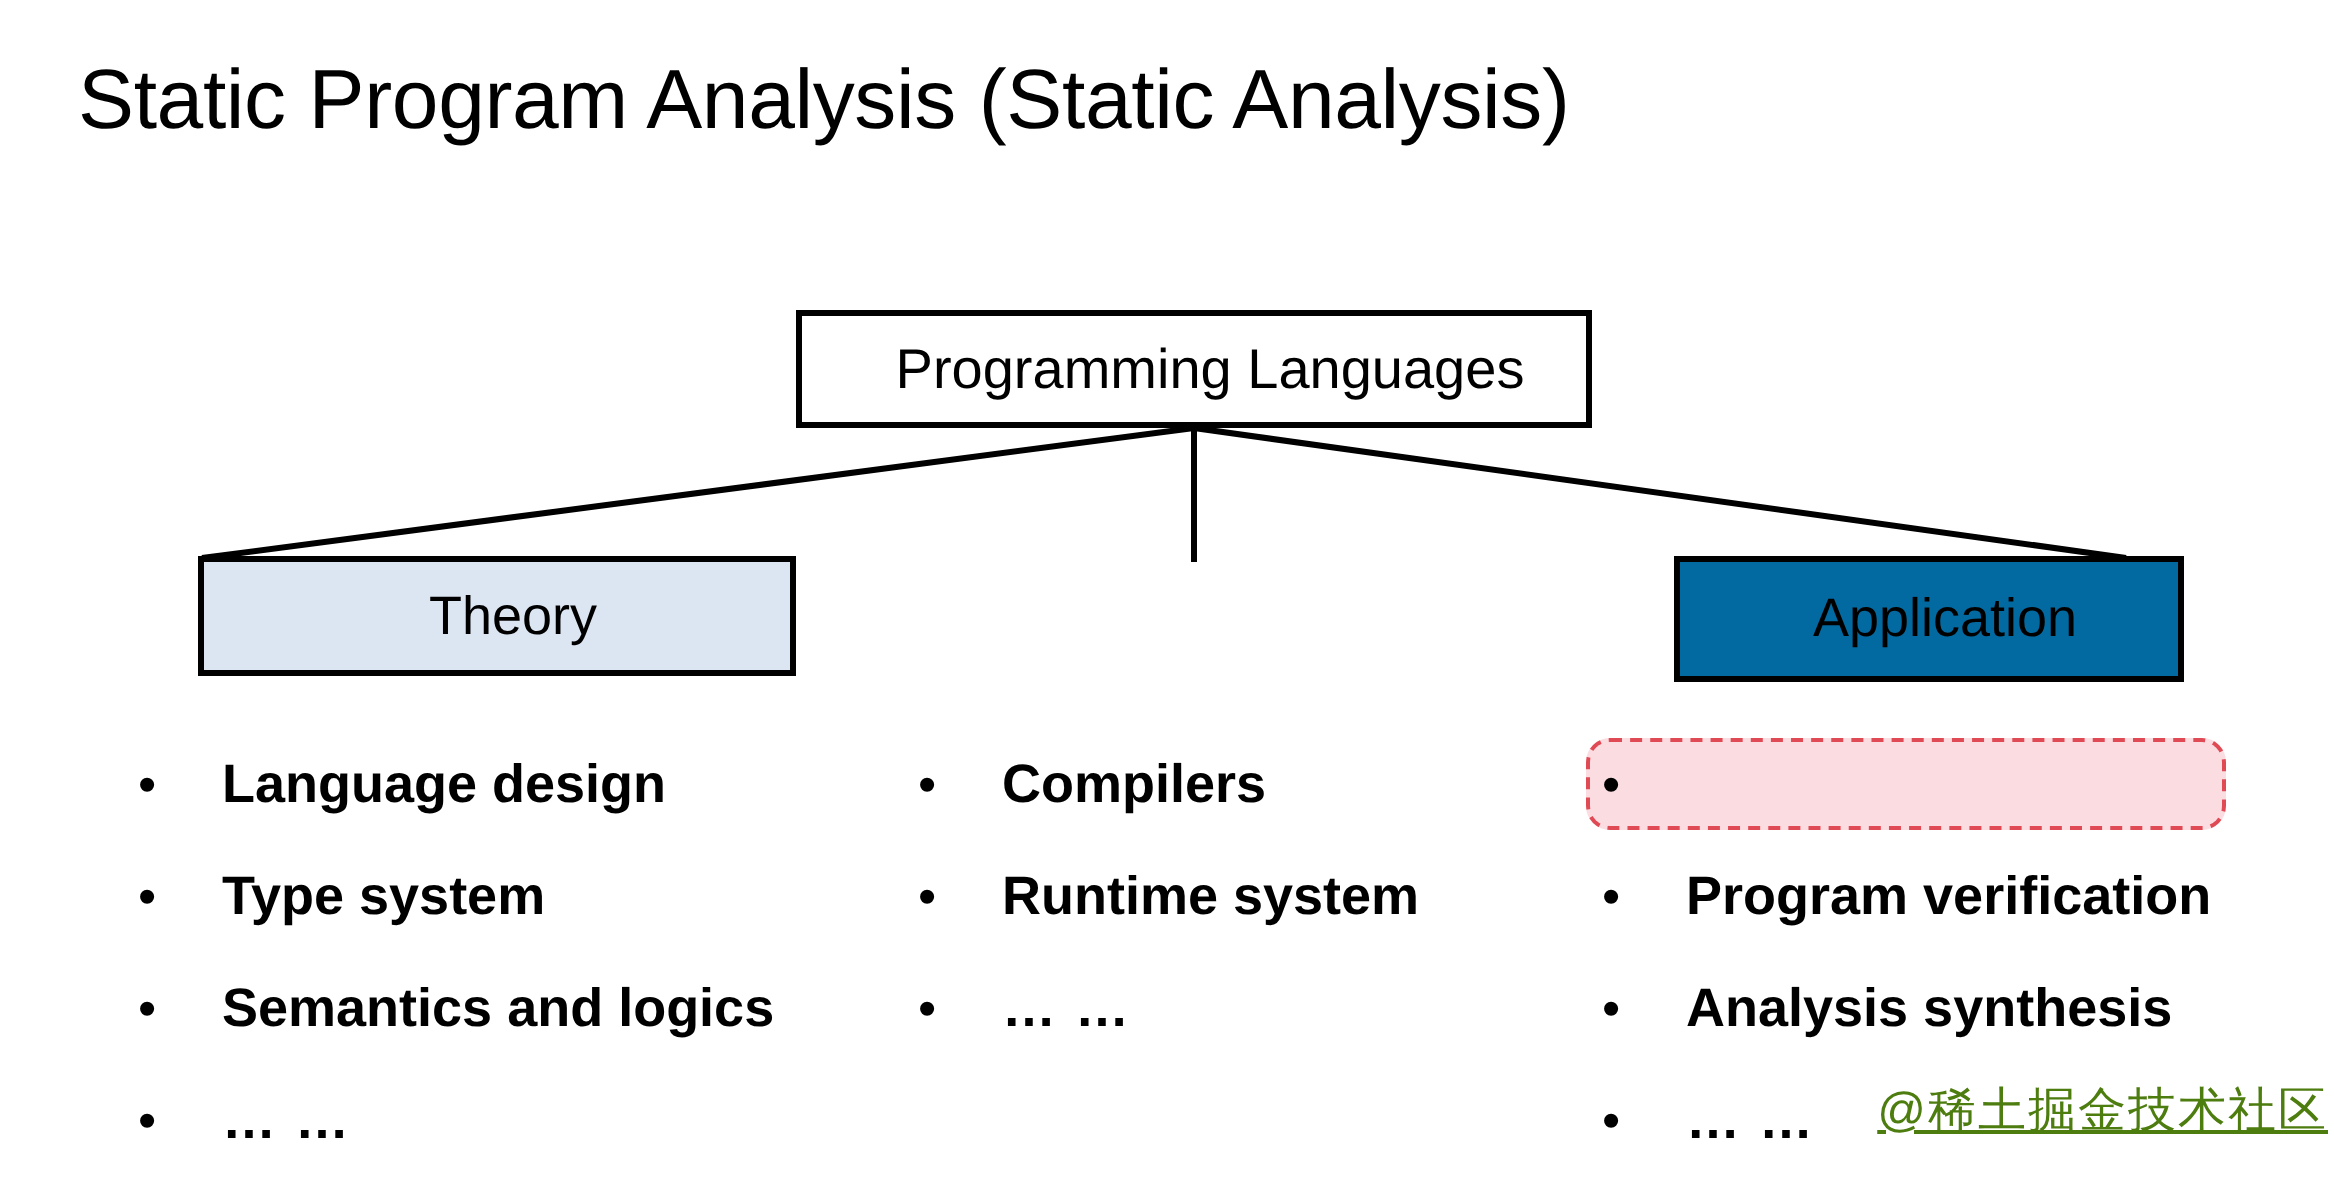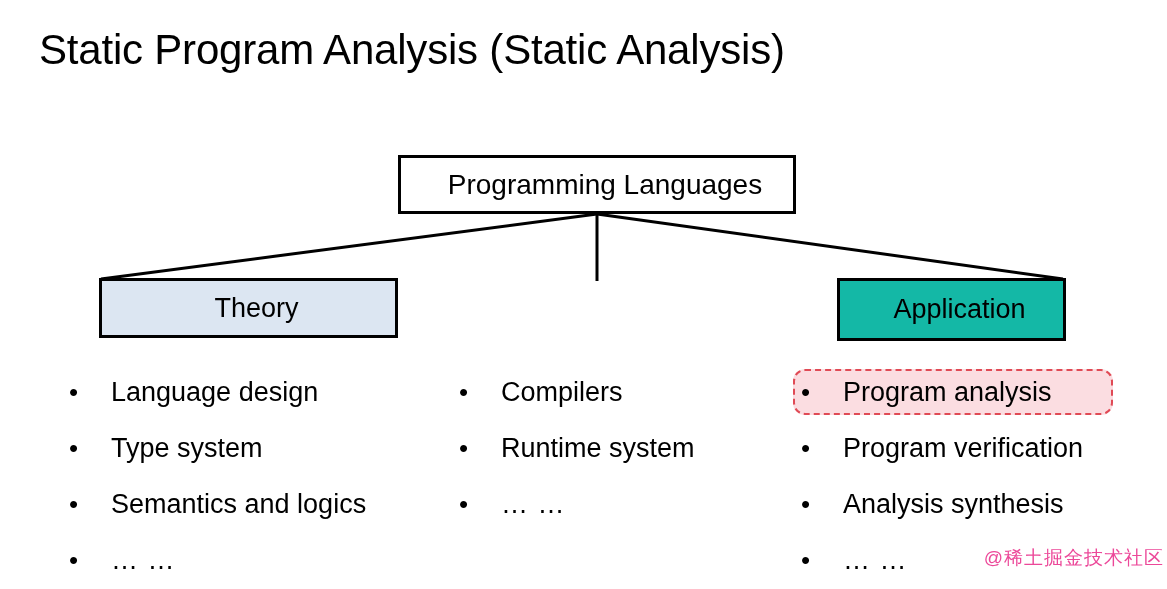--- a/index.html
+++ b/index.html
@@ -74,23 +74,23 @@
   #node-environment {
     left: 461px;
     top: 280px;
     width: 249px;
     height: 59px;
     background: #dce6f2;
   }
   #node-application {
     left: 826px;
     top: 278px;
-    width: 229px;
+    width: 255px;
     height: 63px;
-    background: #14b8a6;
+    background: #0369a1;
   }
 
   
   .bullet-col {
     position: absolute;
     top: 372px;
   }
   #col-theory { left: 58px; width: 400px; }
   #col-environment { left: 448px; width: 330px; }
   #col-application { left: 790px; width: 350px; }
@@ -108,20 +108,21 @@
     line-height: 40px;
     text-align: left;
     color: #000000;
   }
   .bullet-text {
     font-size: 27px;
     line-height: 40px;
     color: #000000;
     white-space: nowrap;
     padding-left: 20px;
+    font-weight: bold;
   }
   .bullet-text.ellipsis {
     letter-spacing: 1px;
   }
 
   
   #highlight-program-analysis {
     position: absolute;
     left: 782px;
     top: 369px;
@@ -133,24 +134,25 @@
     box-sizing: border-box;
     z-index: 0;
   }
   #col-application .bullet-row { position: relative; z-index: 1; }
 
   
   #watermark {
     position: absolute;
     right: 14px;
     bottom: 18px;
-    font-size: 19px;
-    color: #ec4899;
+    font-size: 24px;
+    color: #4d7c0f;
     letter-spacing: 1px;
     white-space: nowrap;
+    text-decoration: underline;
   }
 </style>
 </head>
 <body>
 
 <div id="slide">
 
   <div id="slide-title">Static Program Analysis (Static Analysis)</div>
 
   <svg id="connectors" viewBox="0 0 1167 589" xmlns="http://www.w3.org/2000/svg">
@@ -198,21 +200,20 @@
     </div>
     <div class="bullet-row">
       <span class="bullet-dot">•</span>
       <span class="bullet-text ellipsis">… …</span>
     </div>
   </div>
 
   <div class="bullet-col" id="col-application">
     <div class="bullet-row">
       <span class="bullet-dot">•</span>
-      <span class="bullet-text">Program analysis</span>
     </div>
     <div class="bullet-row">
       <span class="bullet-dot">•</span>
       <span class="bullet-text">Program verification</span>
     </div>
     <div class="bullet-row">
       <span class="bullet-dot">•</span>
       <span class="bullet-text">Analysis synthesis</span>
     </div>
     <div class="bullet-row">

